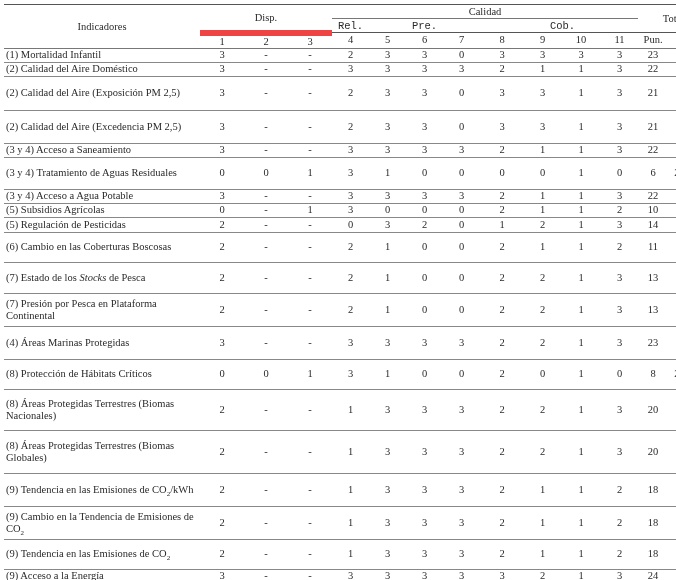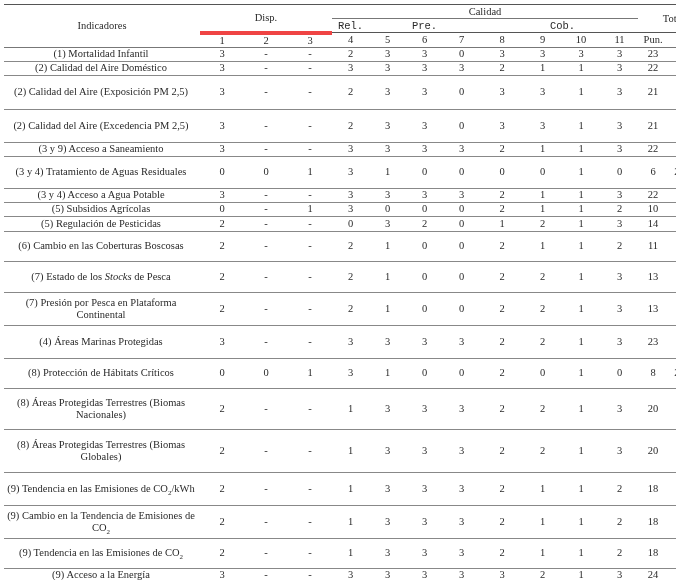--- a/index.html
+++ b/index.html
@@ -1,21 +1,21 @@
 <!DOCTYPE html>
 <html><head>
 <meta charset="utf-8">
 <style>
   html, body { margin: 0; padding: 0; background: #ffffff; }
   body { width: 676px; height: 580px; position: relative; overflow: hidden;
          font-family: "Liberation Serif", "DejaVu Serif", serif; color: #2a2a2a; }
   table { position: absolute; left: 4px; top: 4px; width: 669px; border-collapse: collapse;
           font-size: 10.5px; table-layout: fixed; }
   th, td { padding: 0; text-align: center; vertical-align: middle; font-weight: normal; line-height: 12px; }
-  td.ind { text-align: center; padding-left: 2px; padding-right: 4px; }
+  td.ind { text-align: left; padding-left: 2px; padding-right: 4px; }
   thead tr.h1 th { height: 12px; padding-top: 1px; }
   thead tr.h2 th { height: 13px; font-family: Liberation Mono, monospace; }
   thead tr.h3 th { height: 12px; }
   .topline { border-top: 1.5px solid #555; }
   .calidad-line { border-bottom: 1px solid #777; }
   tbody tr td { border-bottom: 1.5px solid #888; }
   thead tr.h3 th { border-bottom: 1.5px solid #777; }
   .sub { font-size: 7px; vertical-align: sub; line-height: 0; }
   em { font-style: italic; }
 </style>
@@ -35,21 +35,21 @@
     <col style="width:44px">
       <col style="width:37px">
       <col style="width:40px">
       <col style="width:37px">
     <col style="width:30px">
       <col style="width:41px">
   </colgroup>
   <thead>
     <tr class="h1">
       <th rowspan="3" class="topline hline3" style="border-bottom:1.5px solid #777;margin-top:48px;">Indicadores</th>
-      <th colspan="3" rowspan="2" class="topline" style="border-bottom:4px solid #ef4444;">Disp.</th>
+      <th colspan="3" rowspan="2" class="topline" style="border-bottom:6px solid #ef4444;">Disp.</th>
       <th colspan="8" class="topline calidad-line">Calidad</th>
       <th colspan="2" rowspan="2" class="topline" style="border-bottom:1px solid #555;">Total</th>
     </tr>
     <tr class="h2">
       <th style="border-bottom:1px solid #555;">Rel.</th>
       <th style="border-bottom:1px solid #555;"></th>
       <th style="border-bottom:1px solid #555;text-align:center;">Pre.</th>
       <th style="border-bottom:1px solid #555;"></th>
       <th style="border-bottom:1px solid #555;"></th>
       <th colspan="2" style="border-bottom:1px solid #555;">Cob.</th>
@@ -130,21 +130,21 @@
         <td>3</td>
         <td>0</td>
         <td>3</td>
         <td>3</td>
         <td>1</td>
         <td>3</td>
         <td>21</td>
         <td>77,78</td>
       </tr>
       <tr style="height: 14px;">
-        <td class="ind"><span>(3 y 9) Acceso a Saneamiento</span></td>
+        <td class="ind"><span>(3 y 4) Acceso a Saneamiento</span></td>
         <td>3</td>
         <td>-</td>
         <td>-</td>
         <td>3</td>
         <td>3</td>
         <td>3</td>
         <td>3</td>
         <td>2</td>
         <td>1</td>
         <td>1</td>

